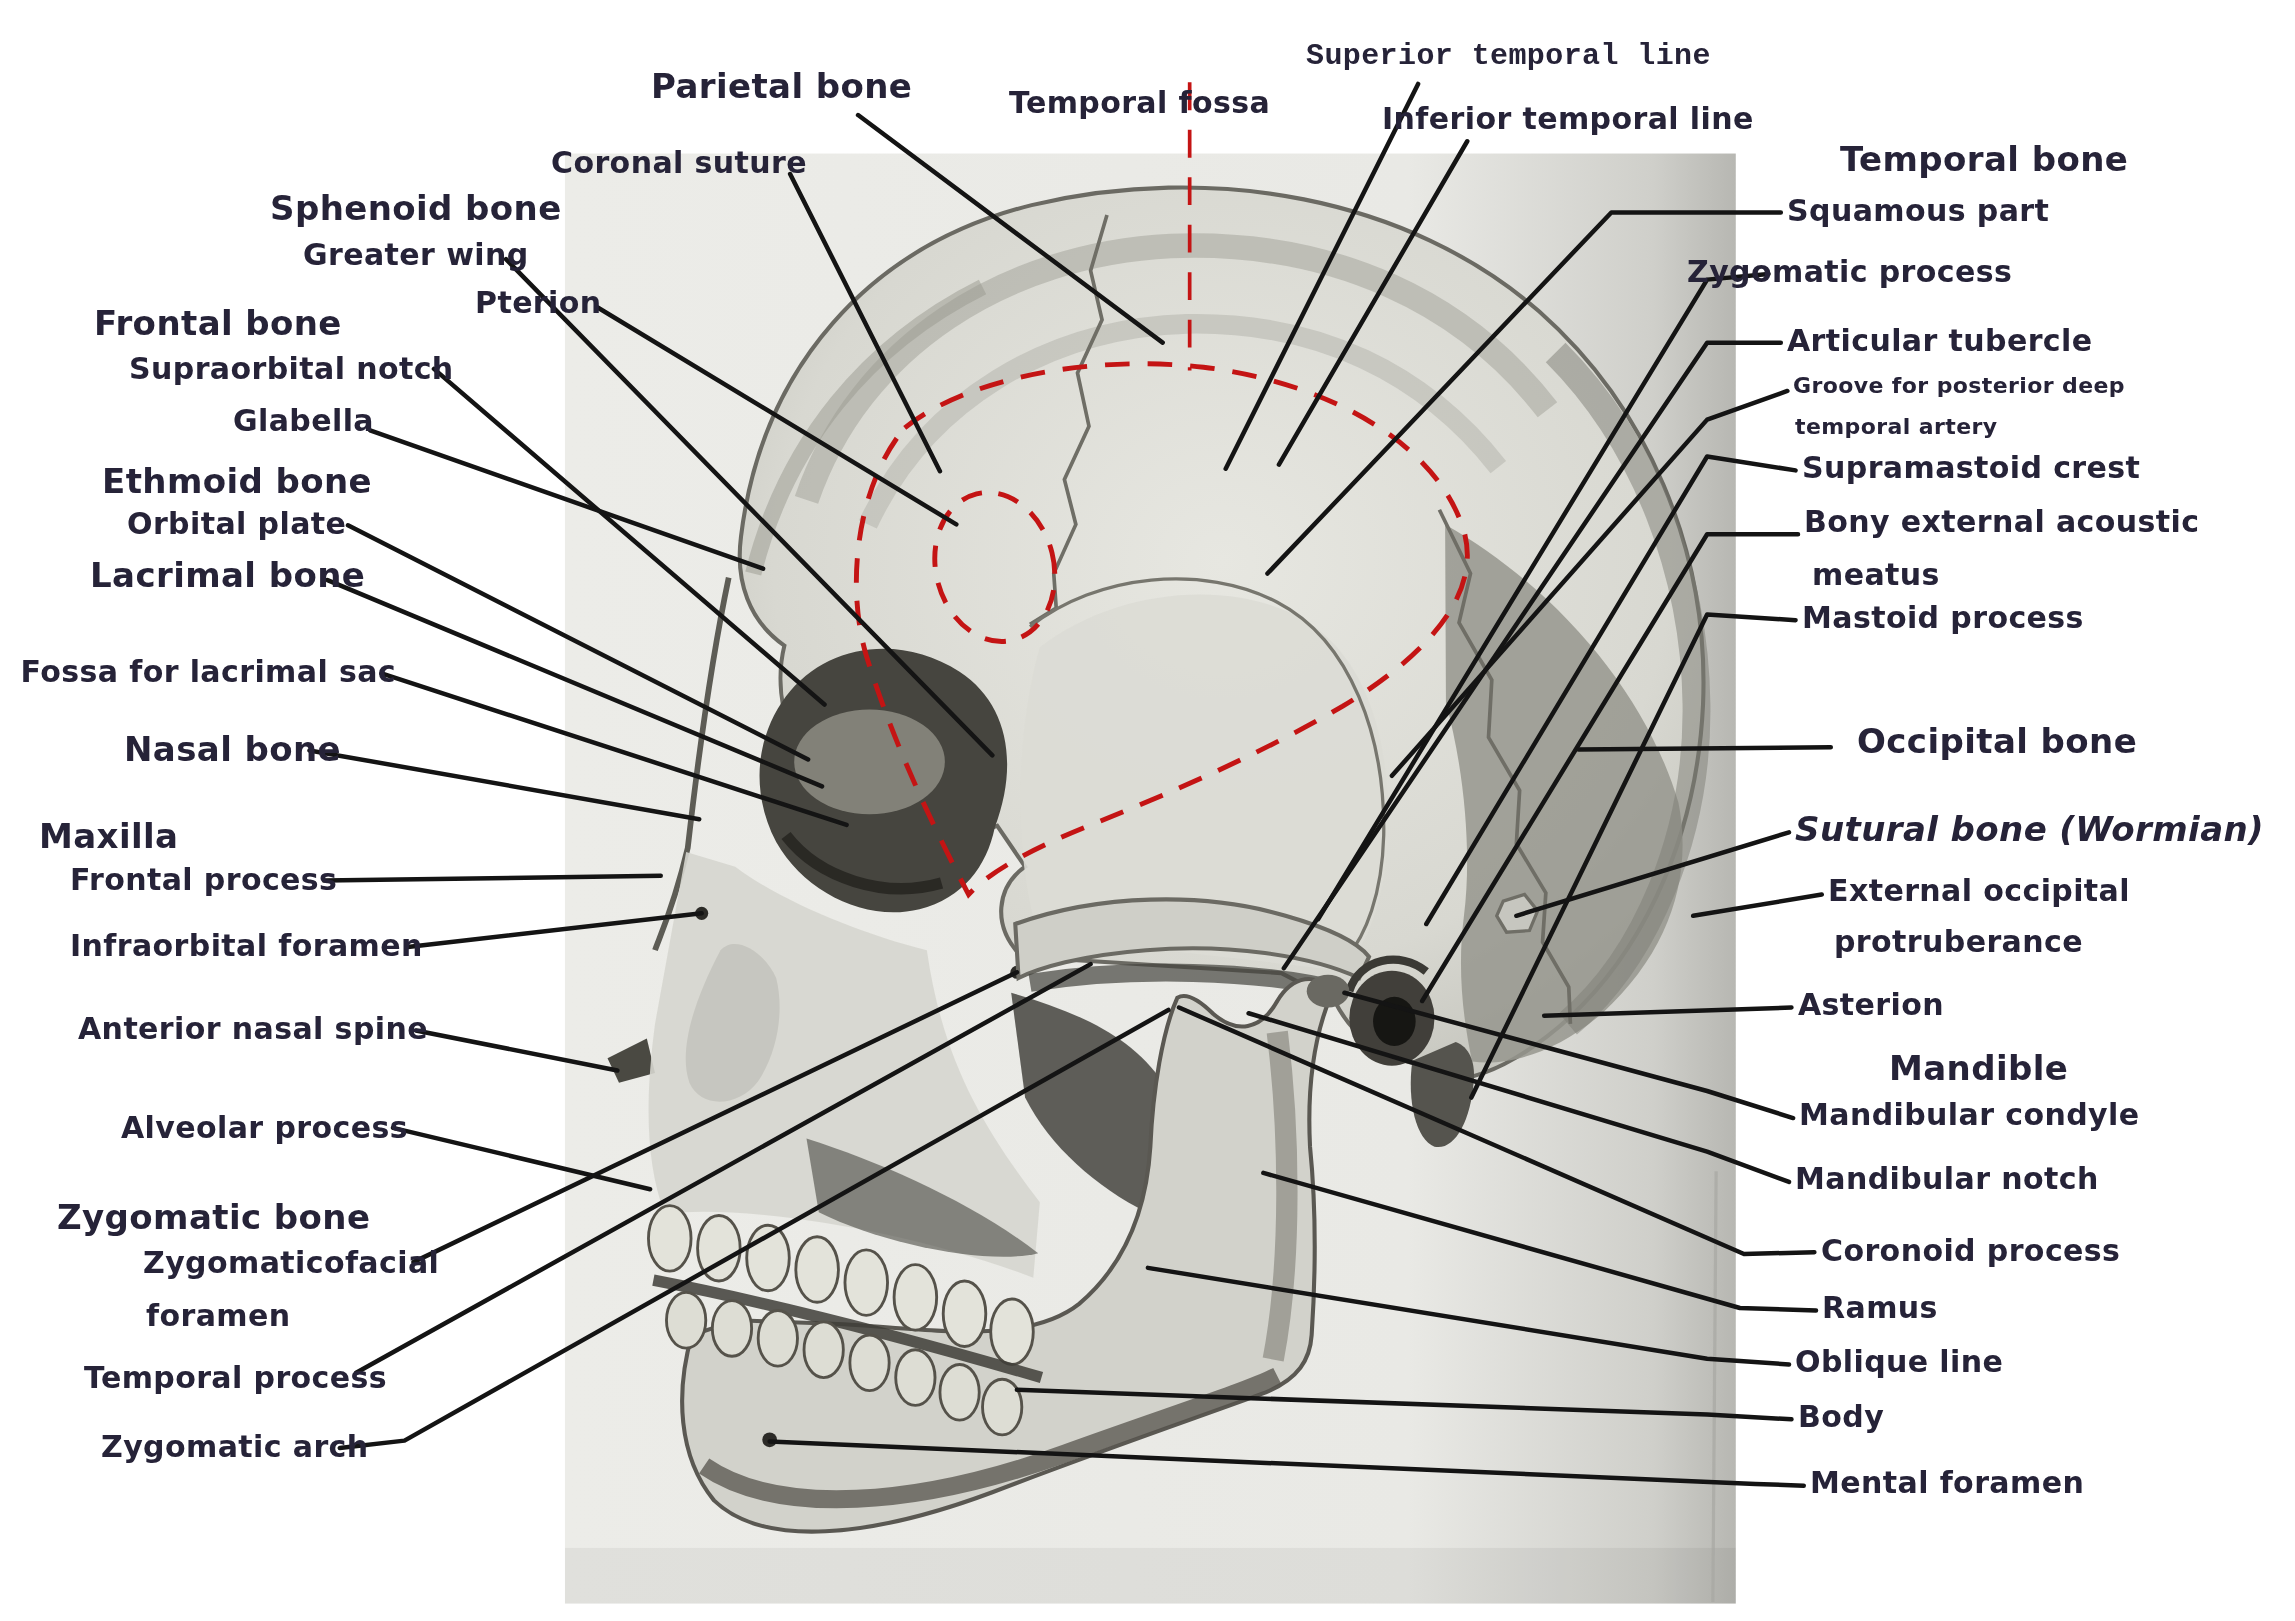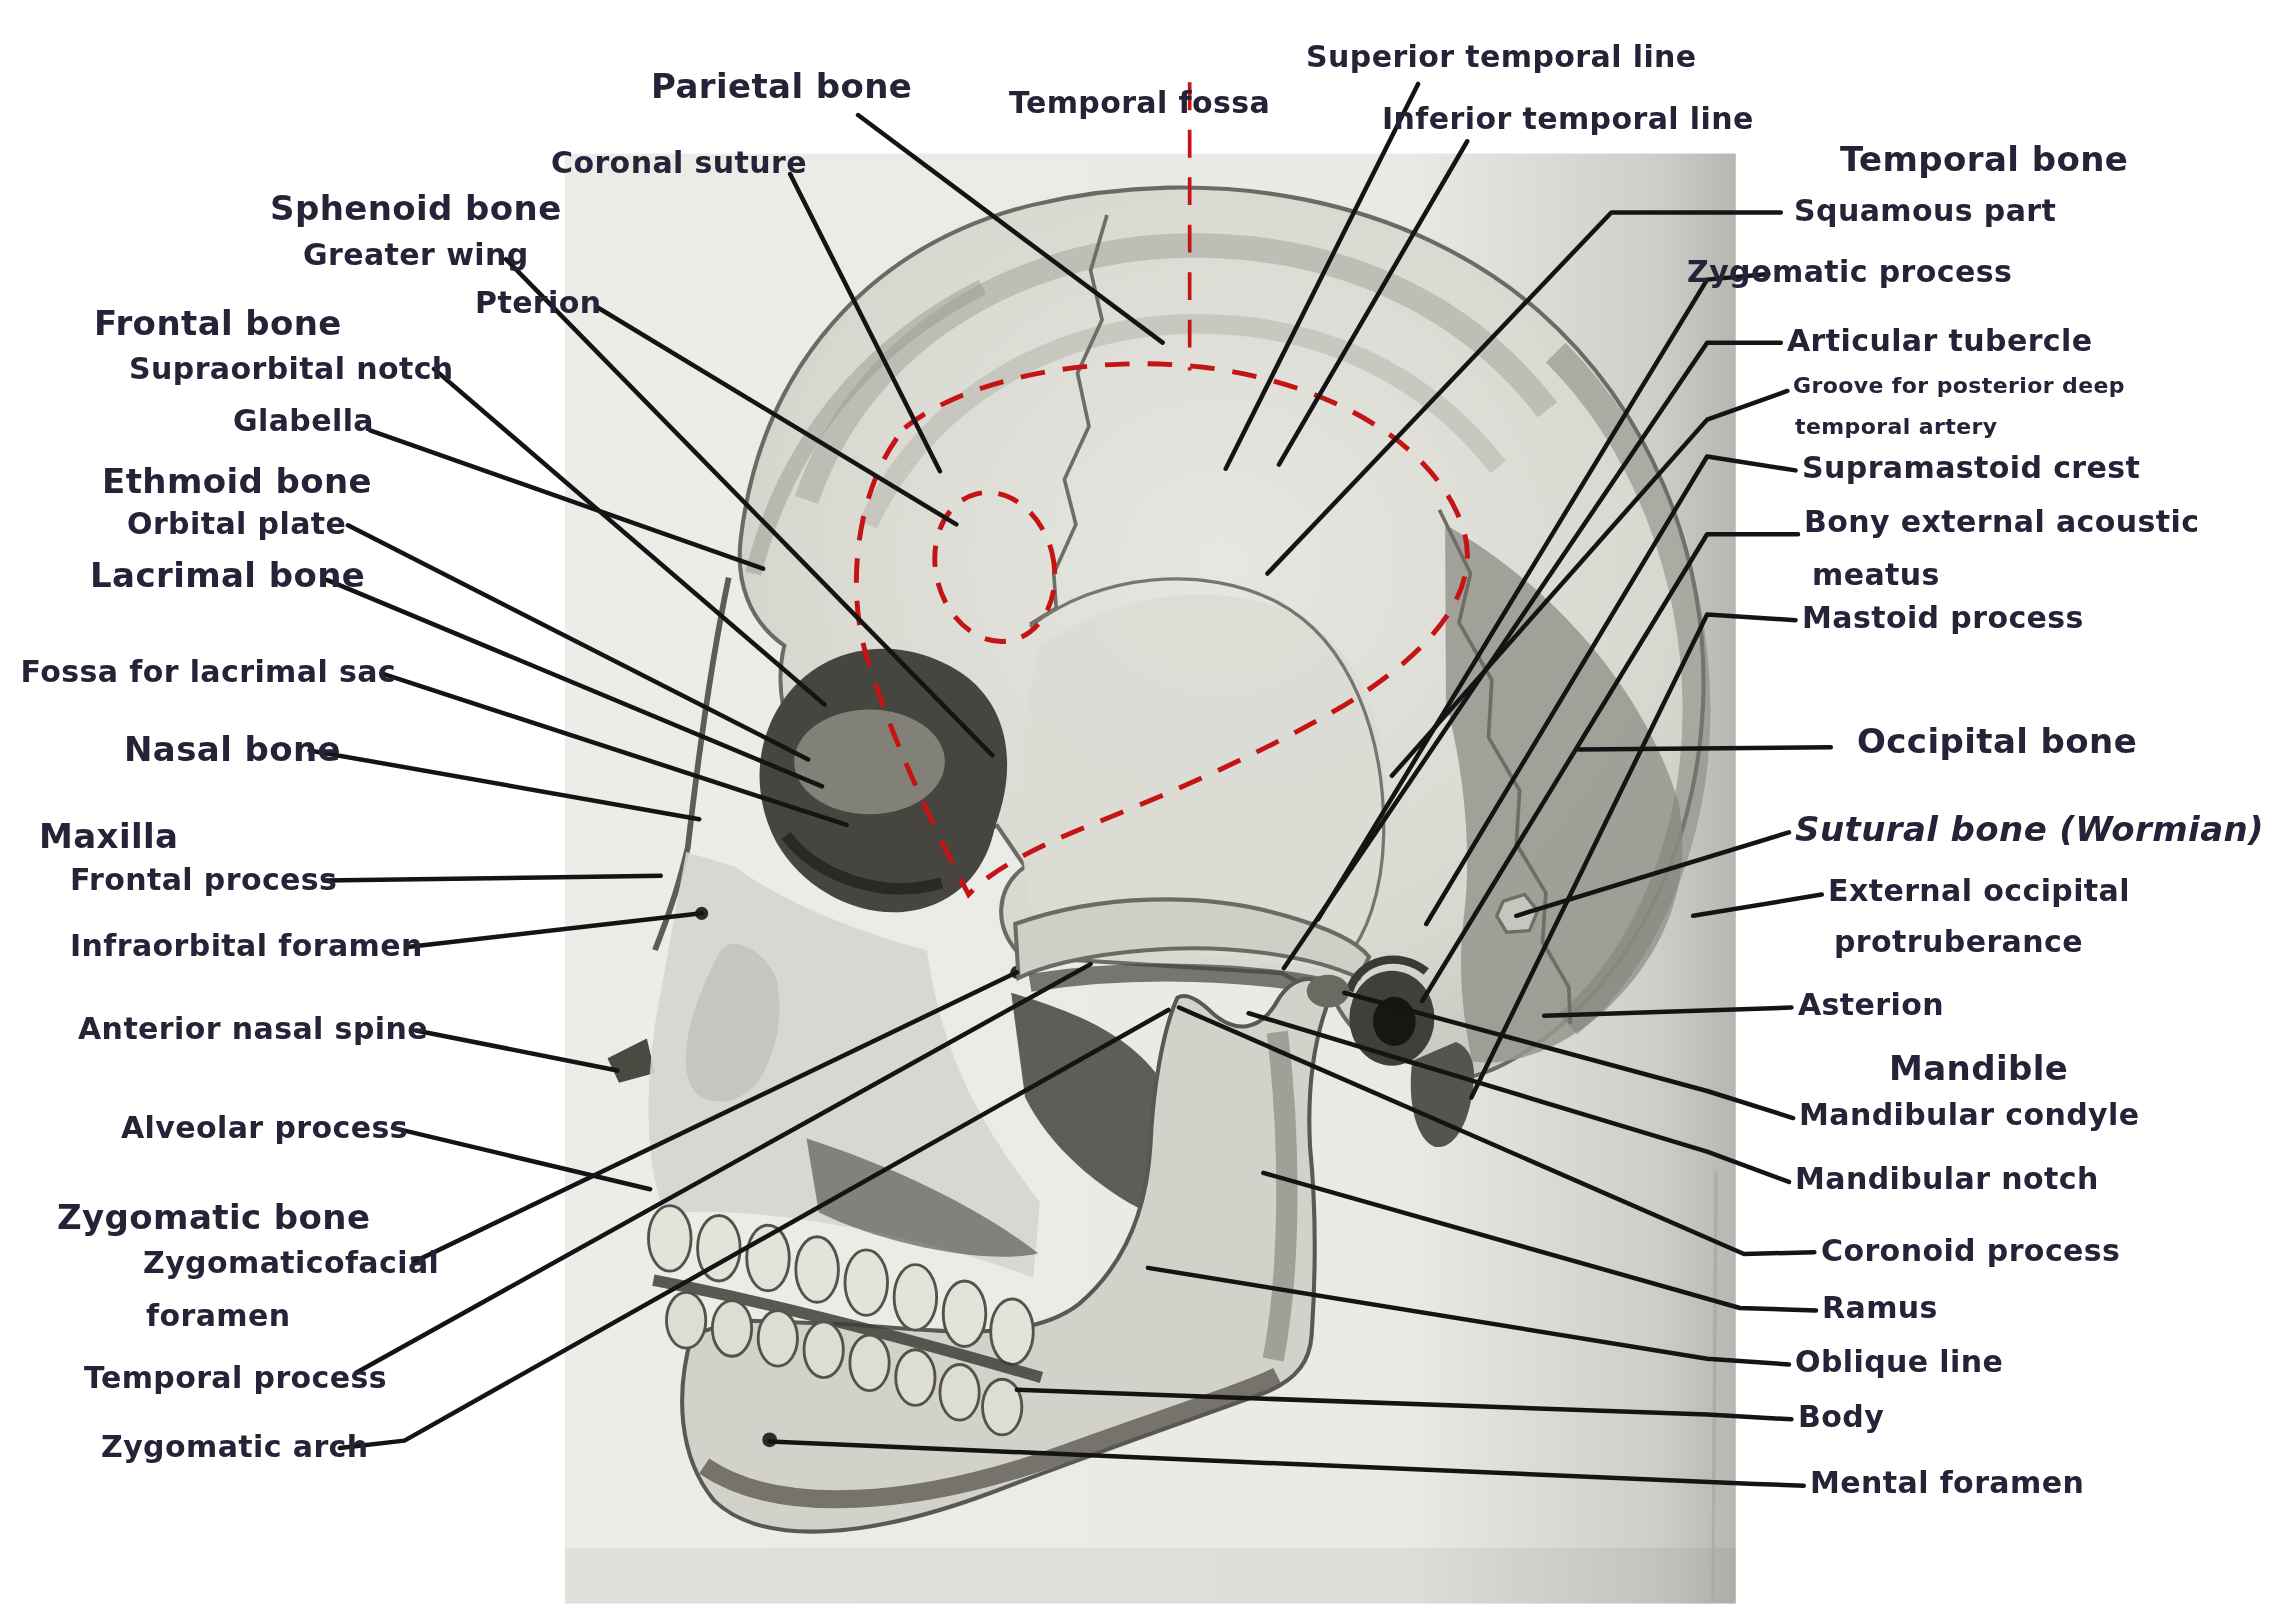--- a/index.html
+++ b/index.html
@@ -171,21 +171,21 @@
     <polyline points="2216,1529 2130,1531 1440,1230"></polyline>
     <polyline points="2218,1600 2125,1597 1543,1432"></polyline>
     <polyline points="2185,1666 2085,1659 1402,1548"></polyline>
     <polyline points="2188,1733 2085,1727 1242,1697"></polyline>
     <polyline points="2203,1814 2144,1812 940,1760"></polyline>
   </svg>
 
   <span class="lbl bold" style="left:651px;top:66px;">Parietal bone</span>
   <span class="lbl" style="left:551px;top:145px;">Coronal suture</span>
   <span class="lbl" style="left:1009px;top:41px;margin-top:44px;">Temporal fossa</span>
-  <span class="lbl" style="left:1306px;top:39px;">Superior temporal line</span>
+  <span class="lbl" style="left:1306px;top:39px;font-family:Liberation Mono, monospace;">Superior temporal line</span>
   <span class="lbl" style="left:1382px;top:101px;">Inferior temporal line</span>
   <span class="lbl" style="left:475px;top:285px;">Pterion</span>
 
   <span class="lbl bold" style="left:270px;top:188px;">Sphenoid bone</span>
   <span class="lbl" style="left:303px;top:237px;">Greater wing</span>
   <span class="lbl bold" style="left:94px;top:303px;">Frontal bone</span>
   <span class="lbl" style="left:129px;top:351px;">Supraorbital notch</span>
   <span class="lbl" style="left:233px;top:403px;">Glabella</span>
   <span class="lbl bold" style="left:102px;top:461px;">Ethmoid bone</span>
   <span class="lbl" style="left:127px;top:506px;">Orbital plate</span>
@@ -197,21 +197,21 @@
   <span class="lbl" style="left:70px;top:928px;">Infraorbital foramen</span>
   <span class="lbl" style="left:78px;top:1011px;">Anterior nasal spine</span>
   <span class="lbl" style="left:121px;top:1110px;">Alveolar process</span>
   <span class="lbl bold" style="left:57px;top:1197px;">Zygomatic bone</span>
   <span class="lbl" style="left:143px;top:1245px;">Zygomaticofacial</span>
   <span class="lbl" style="left:146px;top:1298px;">foramen</span>
   <span class="lbl" style="left:84px;top:1354px;margin-top:6px;">Temporal process</span>
   <span class="lbl" style="left:101px;top:1429px;">Zygomatic arch</span>
 
   <span class="lbl bold" style="left:1840px;top:139px;">Temporal bone</span>
-  <span class="lbl" style="left:1787px;top:193px;margin-left:7px;">Squamous part</span>
+  <span class="lbl" style="left:1787px;top:193px;">Squamous part</span>
   <span class="lbl" style="left:1687px;top:254px;">Zygomatic process</span>
   <span class="lbl" style="left:1787px;top:323px;">Articular tubercle</span>
   <span class="lbl small" style="left:1793px;top:373px;">Groove for posterior deep</span>
   <span class="lbl small" style="left:1795px;top:414px;">temporal artery</span>
   <span class="lbl" style="left:1802px;top:450px;">Supramastoid crest</span>
   <span class="lbl" style="left:1804px;top:504px;">Bony external acoustic</span>
   <span class="lbl" style="left:1812px;top:557px;">meatus</span>
   <span class="lbl" style="left:1802px;top:600px;">Mastoid process</span>
   <span class="lbl bold" style="left:1837px;top:721px;margin-left:20px;">Occipital bone</span>
   <span class="lbl bold" style="left:1795px;top:809px;font-style:italic;">Sutural bone (Wormian)</span>

